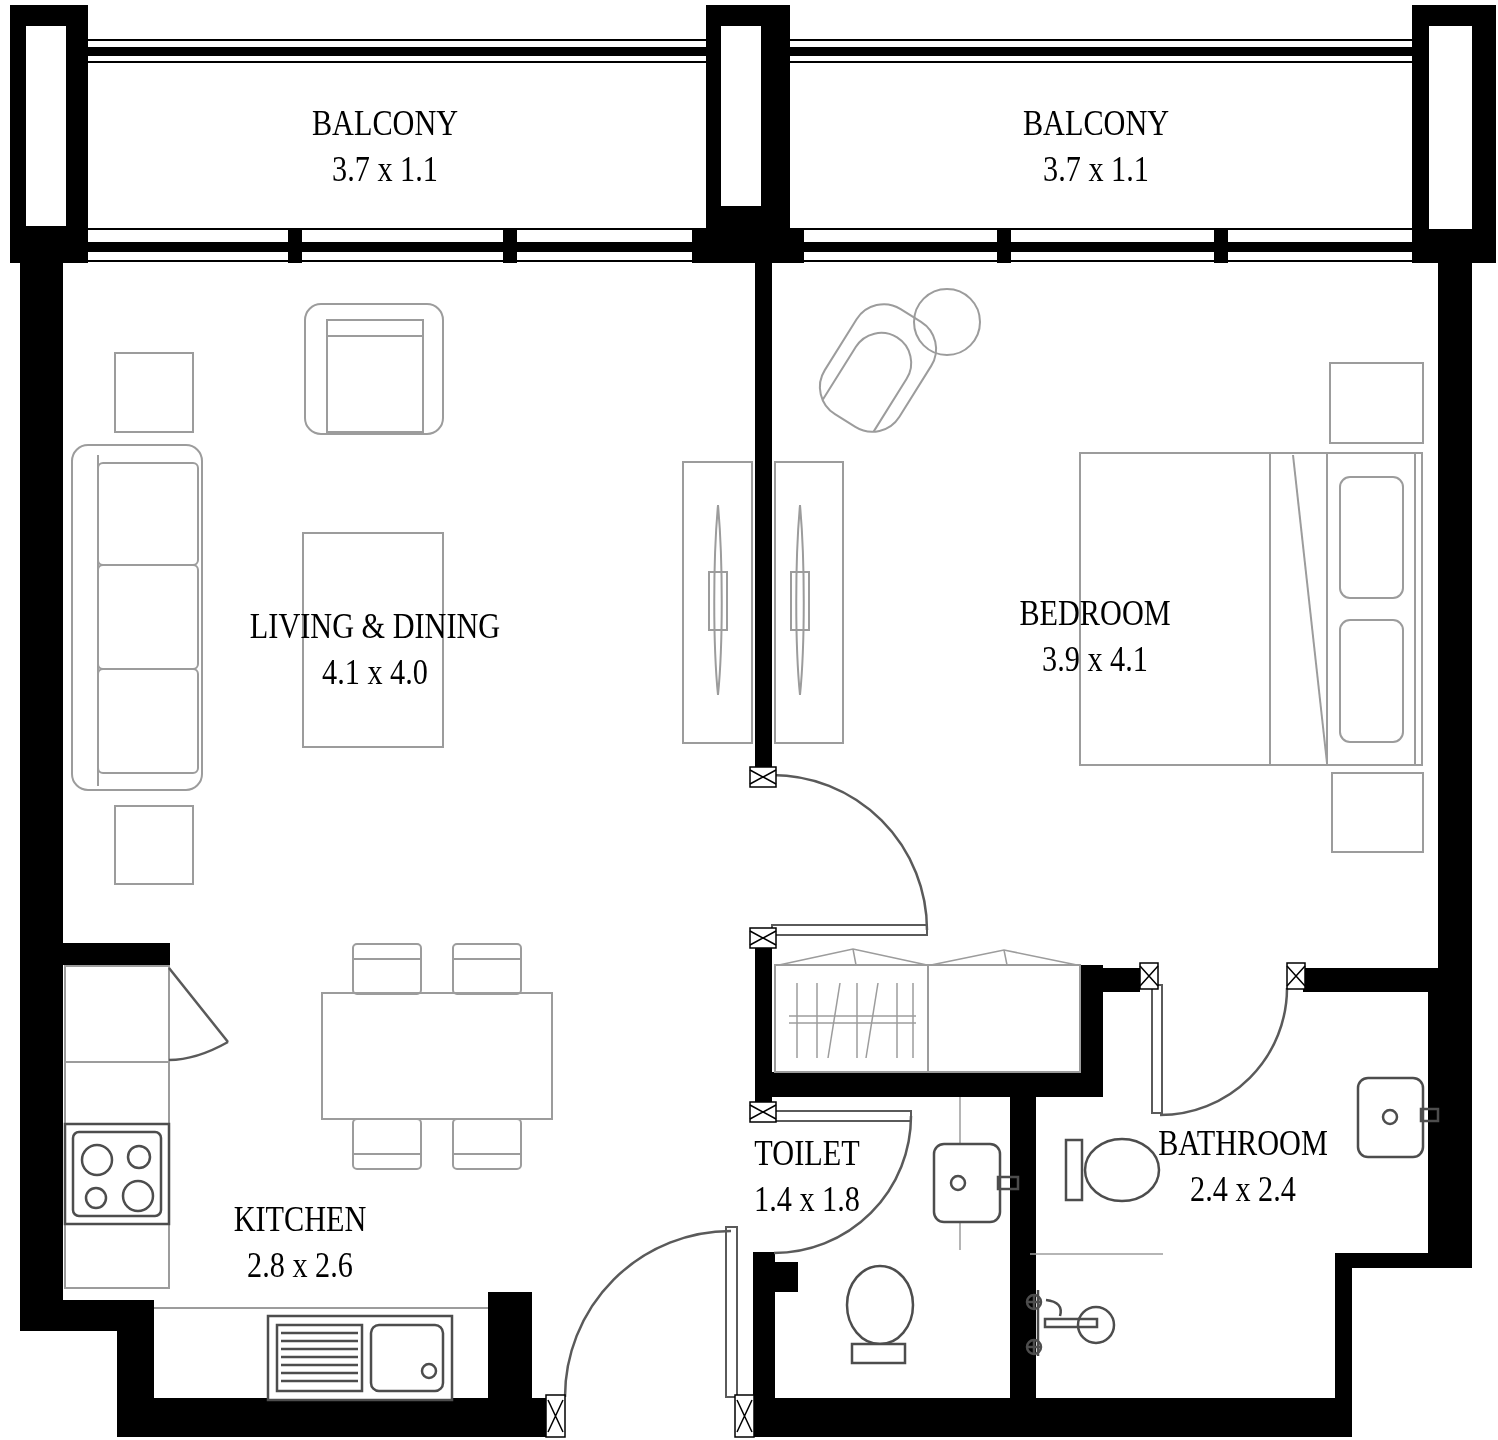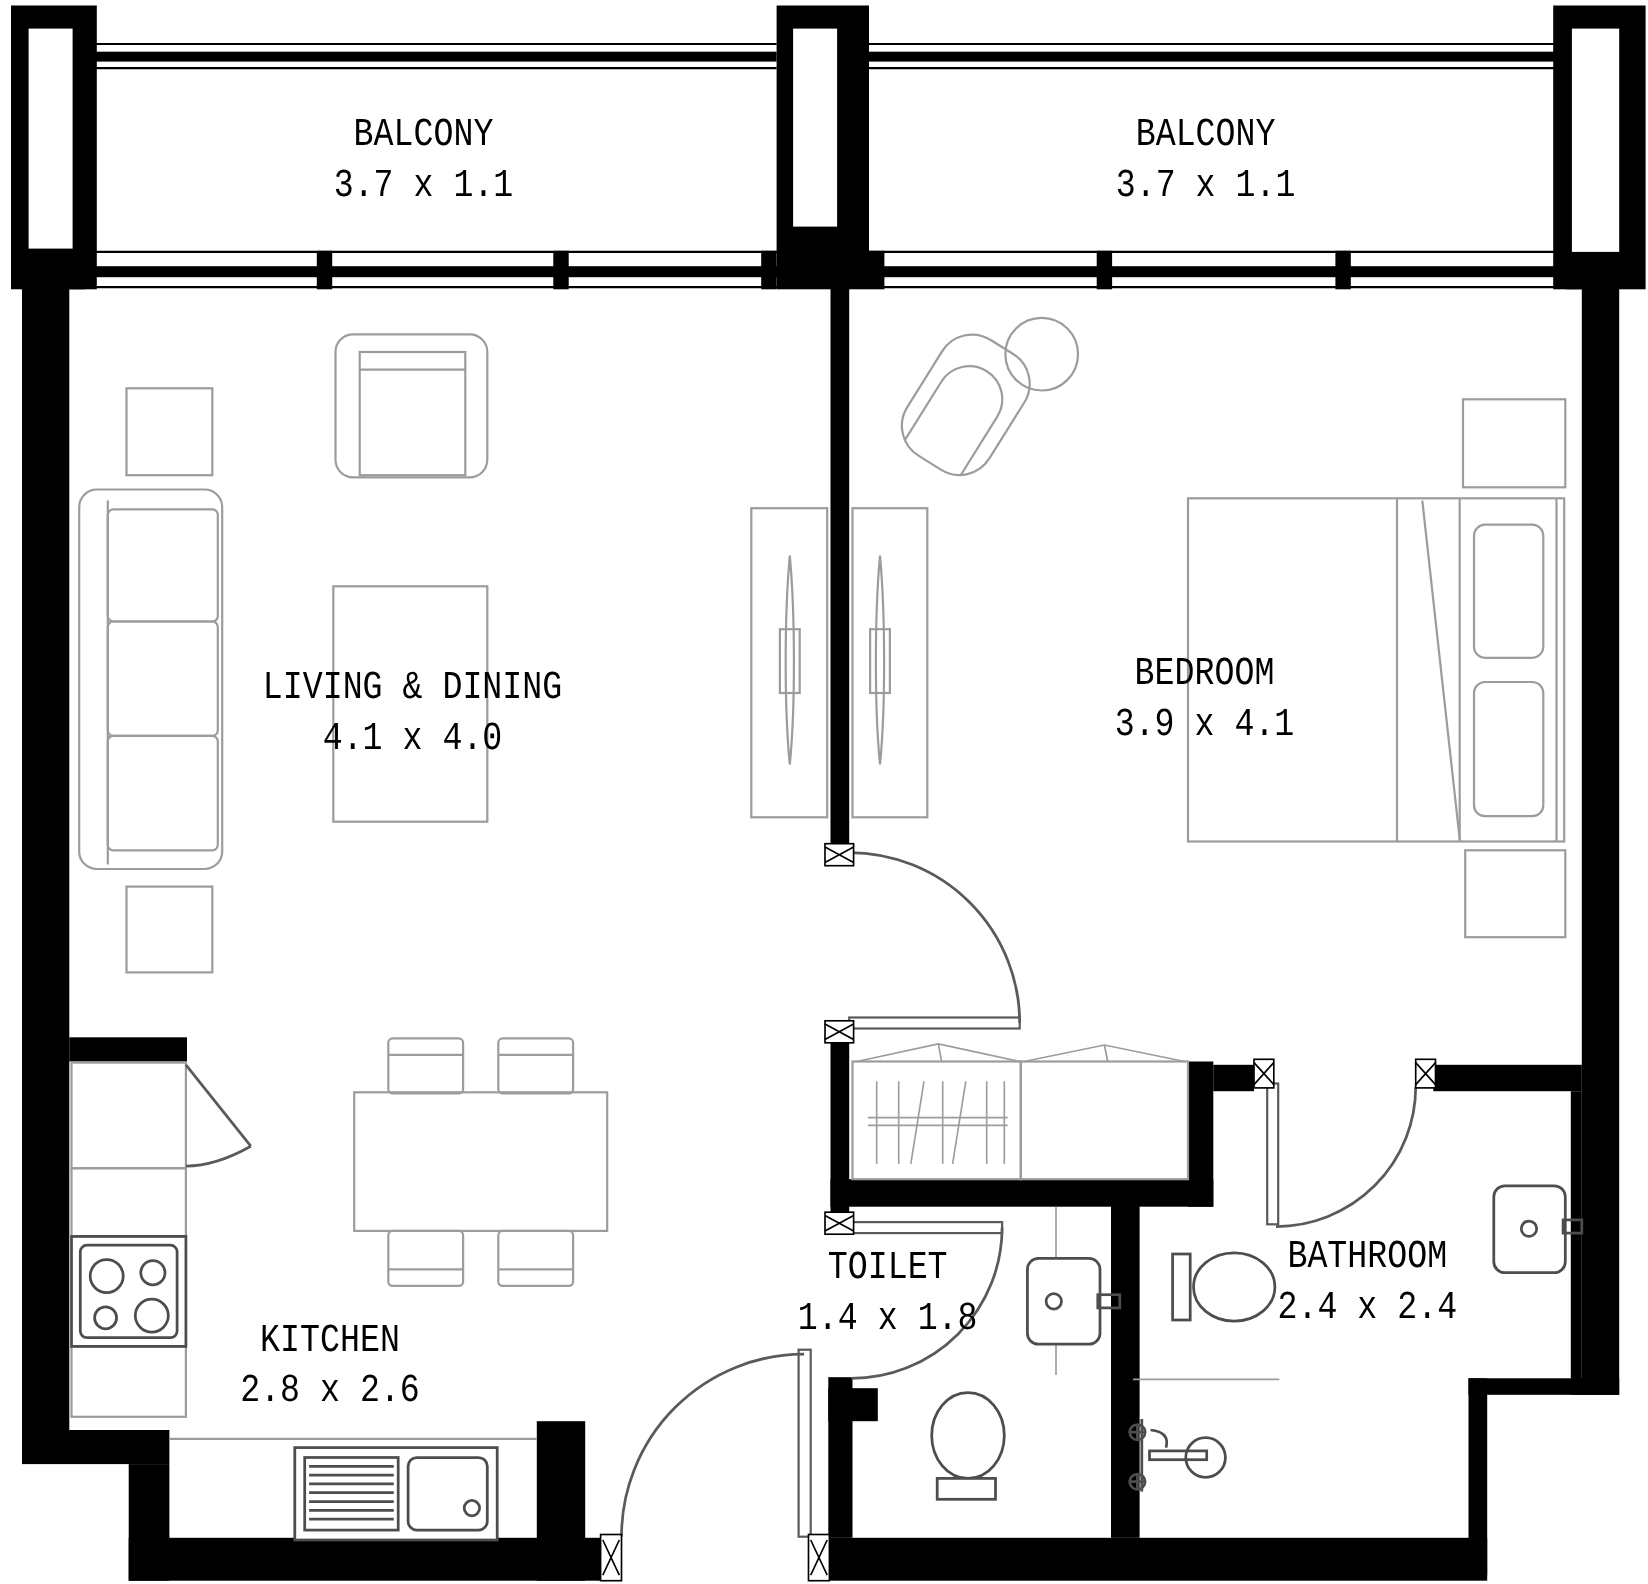--- a/index.html
+++ b/index.html
@@ -1,17 +1,17 @@
 <!DOCTYPE html>
 <html style="--wall: #000000; --furniture: #9c9c9c; --fixture: #4d4d4d; --door: #5a5a5a; --text: #000000; --background: #ffffff;"><head>
 <meta charset="utf-8">
 <style>
   html,body{margin:0;padding:0;background:#fff}
   .stage{position:relative;width:1498px;height:1440px;overflow:hidden;
-         background:var(--background,#fff);font-family:Liberation Mono, monospace}
+         background:var(--background,#fff);font-family:Liberation Serif, serif}
   .stage svg{position:absolute;left:0;top:0}
   .room-label{position:absolute;transform:translateX(-50%) scaleX(.84);
               text-align:center;font-size:36px;line-height:46px;
               color:var(--text,#000);white-space:nowrap}
   
   .w   {fill:var(--wall,#000);stroke:none}
   .cw  {fill:var(--background,#fff);stroke:none}
   .tln {stroke:var(--wall,#000);stroke-width:2;fill:none}
   .furn{stroke:var(--furniture,#9c9c9c);stroke-width:2;fill:none}
   .thin{stroke:var(--furniture,#9c9c9c);stroke-width:1.5;fill:none}

